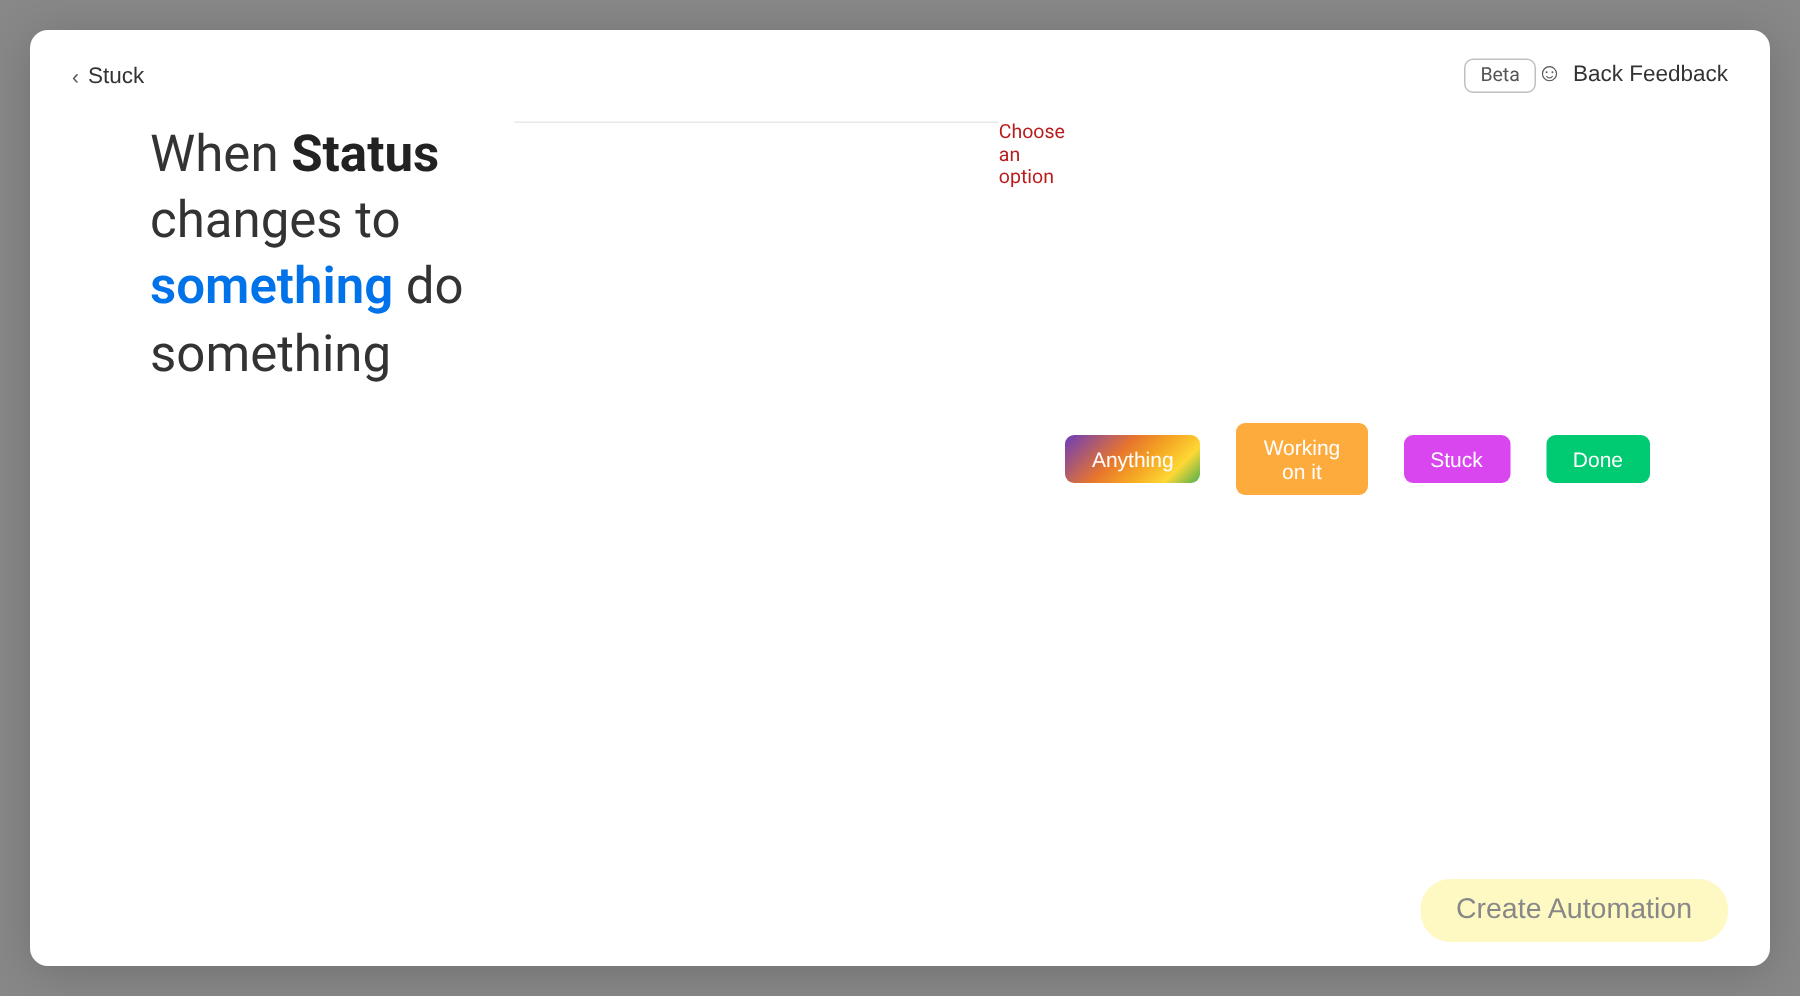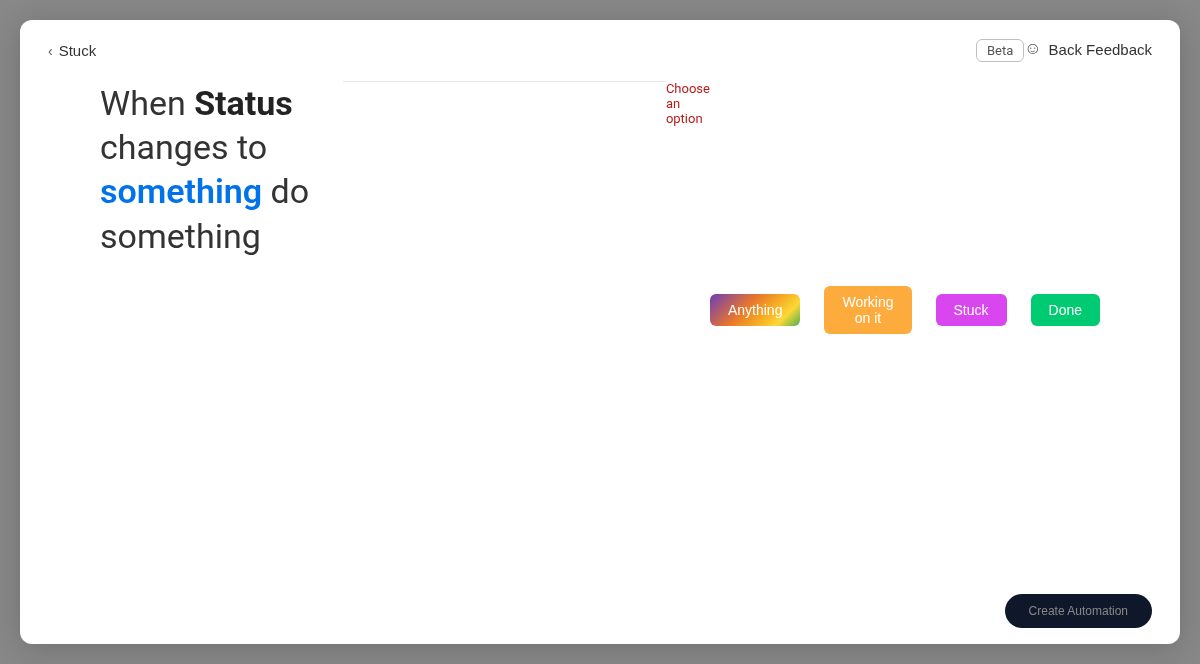--- a/index.html
+++ b/index.html
@@ -160,25 +160,25 @@
 
     
     .footer {
       display: flex;
       justify-content: flex-end;
       padding: 16px 28px;
       flex-shrink: 0;
     }
 
     .create-automation-btn {
-      background: #0f172a;
+      background: #fef9c3;
       border: none;
       border-radius: 20px;
       padding: 10px 24px;
-      font-size: 12px;
+      font-size: 19px;
       color: #888;
       cursor: pointer;
     }
   </style>
 </head>
 <body>
 
 <div class="window">
 
   <div class="header">

